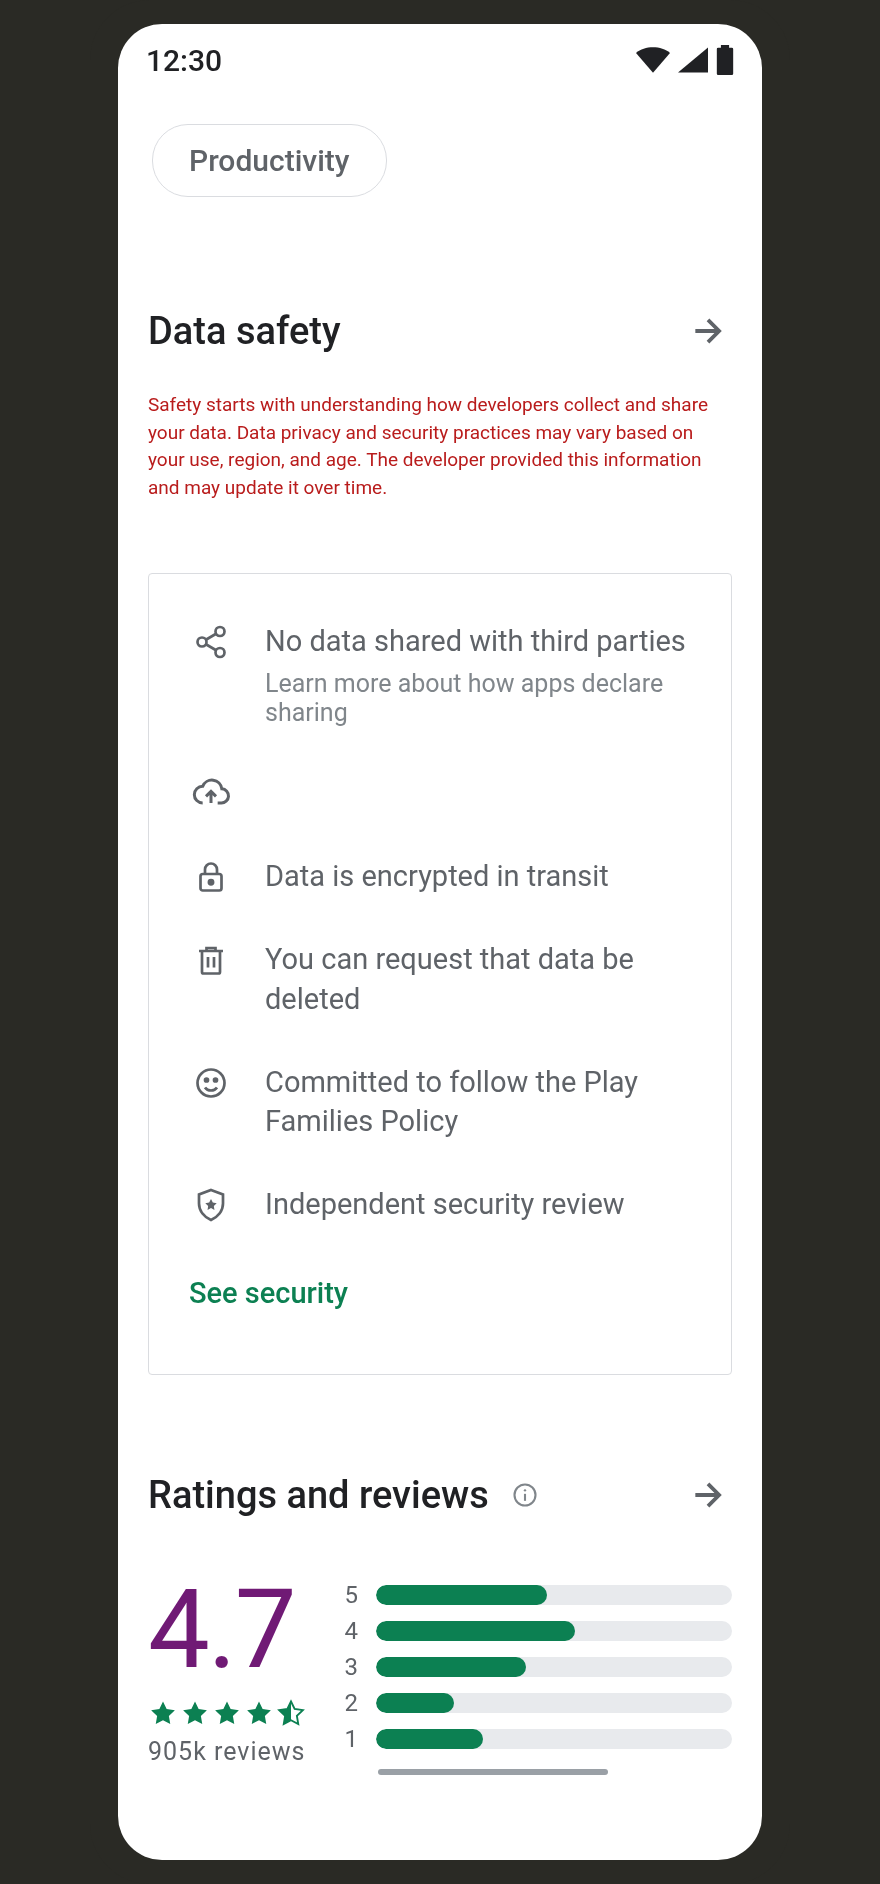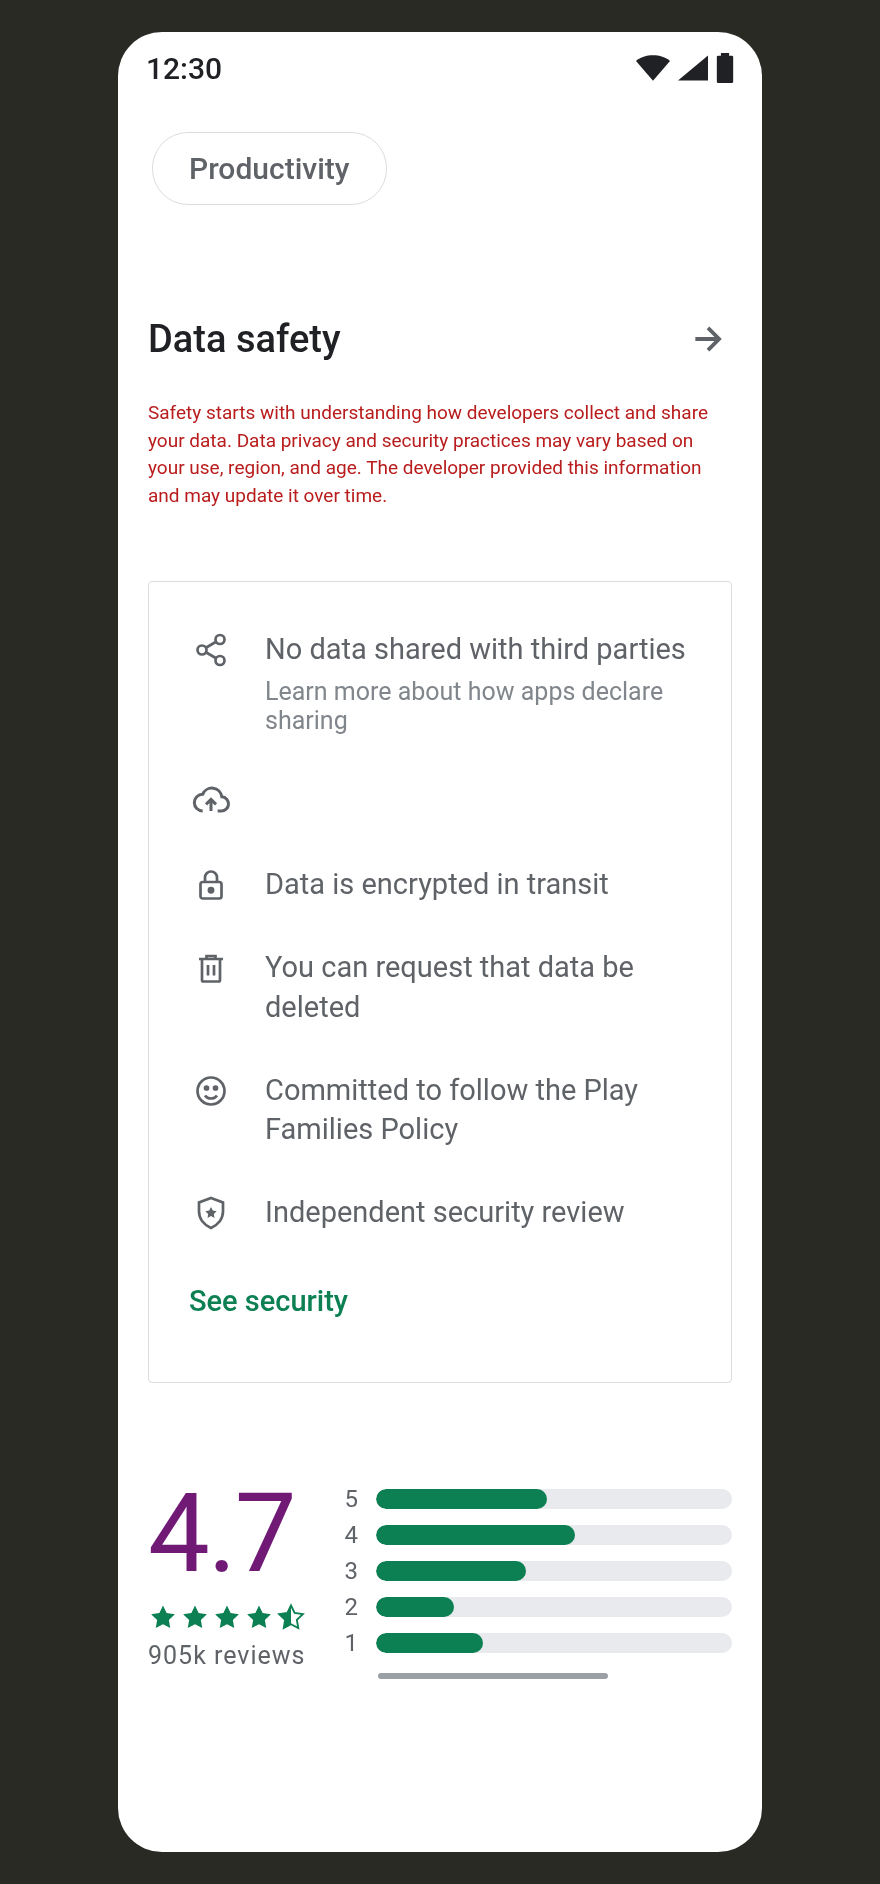--- a/index.html
+++ b/index.html
@@ -8,21 +8,21 @@
     background: #2a2a25;
     font-family: Roboto, "Helvetica Neue", Arial, sans-serif;
     display: flex;
     align-items: center;
     justify-content: center;
   }
   .phone-frame {
     width: 700px;
     height: 1884px;
     background: #2a2a25;
-    padding: 32px 28px;
+    padding: 24px 28px;
     border-radius: 60px;
   }
   .screen {
     width: 100%;
     height: 100%;
     background: #fff;
     border-radius: 44px;
     overflow: hidden;
     position: relative;
     color: #202124;
@@ -270,20 +270,39 @@
             <div class="ds-text">
               <h3>Independent security review</h3>
             </div>
           </div>
 
           <div class="see-details">See security</div>
         </div>
       </div>
 
       <div class="ratings-section">
+        <div class="ratings-header">
+          <div class="ratings-title-wrap">
+            <h2 class="section-title">Ratings and reviews</h2>
+            <span class="info-icon">
+              <svg width="28" height="28" viewBox="0 0 24 24">
+                  <g fill="none" stroke="#80868b" stroke-width="1.8">
+                    <circle cx="12" cy="12" r="9"></circle>
+                    <circle cx="12" cy="8" r="1" fill="#80868b" stroke="none"></circle>
+                    <path d="M12 11v6"></path>
+                  </g>
+                </svg>
+            </span>
+          </div>
+          <div class="arrow-btn">
+            <svg width="38" height="38" viewBox="0 0 24 24">
+                <path fill="none" stroke="#5f6368" stroke-width="2.4" d="M4 12h15M12 5l7 7-7 7"></path>
+              </svg>
+          </div>
+        </div>
 
         <div class="ratings-body">
           <div class="big-score">
             <div class="num">4.7</div>
             <div class="stars-row">
               <svg viewBox="0 0 24 24">
                   <path fill="#0c8052" d="M12 2l2.9 6 6.6.9-4.8 4.6 1.1 6.5L12 17l-5.8 3 1.1-6.5L2.5 8.9 9.1 8 12 2z"></path>
                 </svg>
               <svg viewBox="0 0 24 24">
                   <path fill="#0c8052" d="M12 2l2.9 6 6.6.9-4.8 4.6 1.1 6.5L12 17l-5.8 3 1.1-6.5L2.5 8.9 9.1 8 12 2z"></path>

